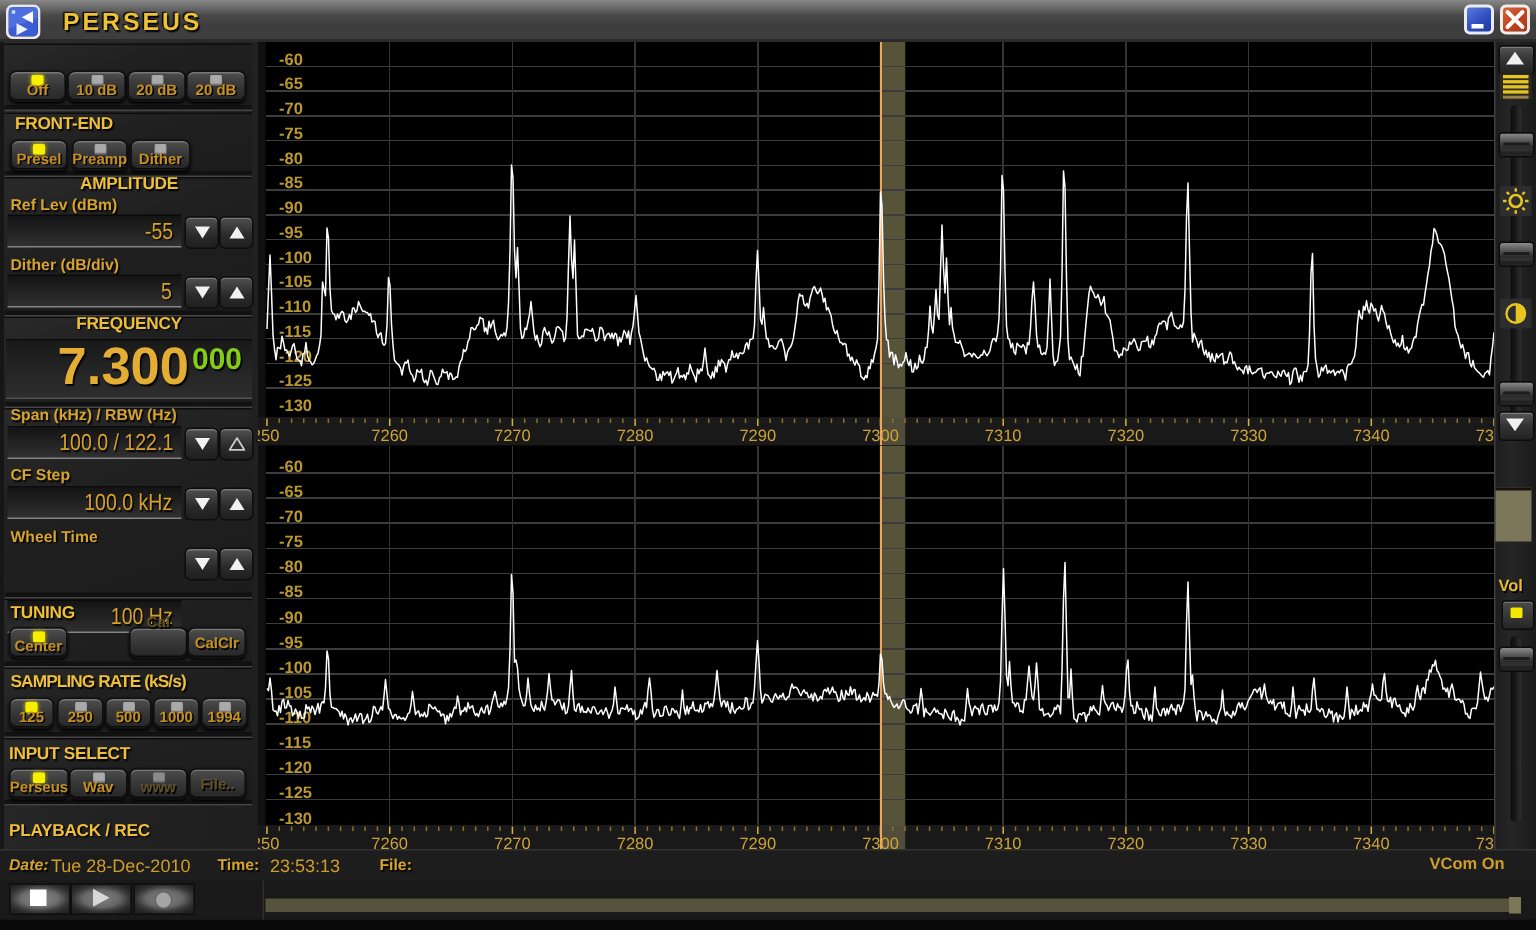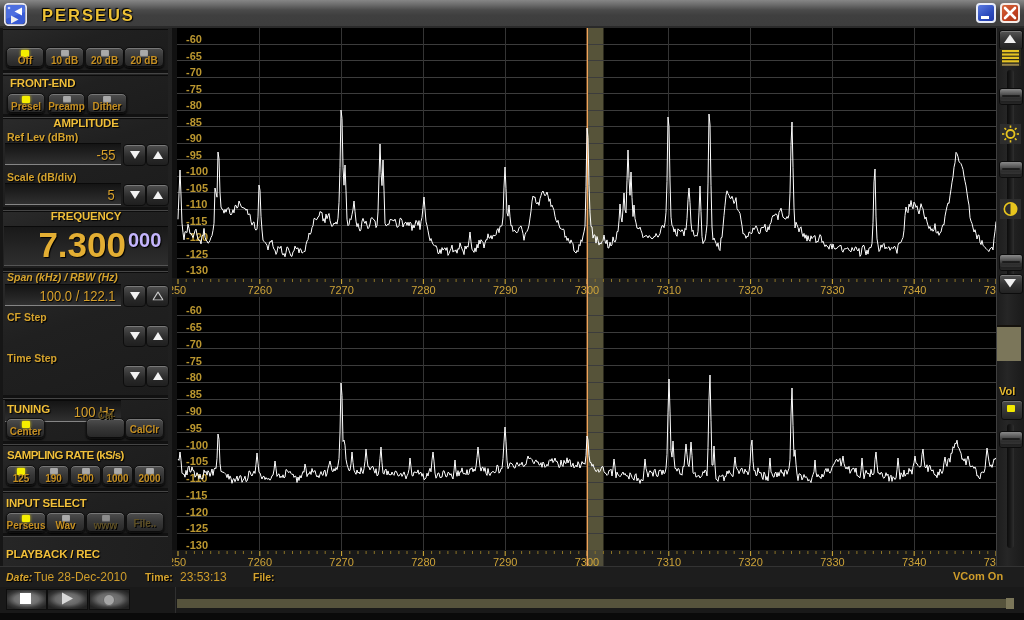--- a/index.html
+++ b/index.html
@@ -132,65 +132,66 @@
   <div class="spin" style="left:123px;top:144px;">
       <svg width="11" height="9" viewBox="0 0 11 9">
         <path d="M0.5 0.5 H10.5 L5.5 8.5 Z" fill="#f2f2f2"></path>
       </svg>
     </div>
   <div class="spin" style="left:146px;top:144px;">
       <svg width="11" height="9" viewBox="0 0 11 9">
         <path d="M0.5 8.5 H10.5 L5.5 0.5 Z" fill="#f2f2f2"></path>
       </svg>
     </div>
-  <div class="lbl" style="left:7px;top:171px;">Scale (dB/div)</div>
+  <div class="lbl" style="left:7px;top:171px;">Dither (dB/div)</div>
   <div class="fld" style="left:5px;top:183px;width:116px;height:22px;"><span>5</span></div>
   <div class="spin" style="left:123px;top:184px;">
       <svg width="11" height="9" viewBox="0 0 11 9">
         <path d="M0.5 0.5 H10.5 L5.5 8.5 Z" fill="#f2f2f2"></path>
       </svg>
     </div>
   <div class="spin" style="left:146px;top:184px;">
       <svg width="11" height="9" viewBox="0 0 11 9">
         <path d="M0.5 8.5 H10.5 L5.5 0.5 Z" fill="#f2f2f2"></path>
       </svg>
     </div>
 
   <div class="hdr" style="left:0;top:210px;width:172px;text-align:center;">FREQUENCY</div>
   <div class="abs" style="left:4px;top:226px;width:164px;height:38px;
       background:linear-gradient(#191919,#262626 60%,#2e2e2e);border-top:1px solid #0a0a0a;border-bottom:1px solid #555;"></div>
   <div class="abs" style="left:0px;top:226px;width:126px;height:38px;text-align:right;
       font-size:35px;font-weight:bold;color:#e3ae33;line-height:38px;text-shadow:1px 1px 1px #000;">7.300</div>
-  <div class="abs" style="left:128px;top:230px;width:40px;font-size:20px;font-weight:bold;color:#c4b5fd;
+  <div class="abs" style="left:128px;top:230px;width:40px;font-size:20px;font-weight:bold;color:#84cc16;
       line-height:20px;text-shadow:1px 1px 1px #000;">000</div>
 
-  <div class="lbl" style="left:7px;top:271px;font-style:italic;">Span (kHz) / RBW (Hz)</div>
+  <div class="lbl" style="left:7px;top:271px;">Span (kHz) / RBW (Hz)</div>
   <div class="fld" style="left:5px;top:284px;width:116px;height:22px;"><span>100.0 / 122.1</span></div>
   <div class="spin" style="left:123px;top:285px;">
       <svg width="11" height="9" viewBox="0 0 11 9">
         <path d="M0.5 0.5 H10.5 L5.5 8.5 Z" fill="#f2f2f2"></path>
       </svg>
     </div>
   <div class="spin" style="left:146px;top:285px;">
       <svg width="11" height="9" viewBox="0 0 11 9">
         <path d="M0.5 8.5 H10.5 L5.5 0.5 Z" fill="none" stroke="#c9c9c9" stroke-width="1.2"></path>
       </svg>
     </div>
   <div class="lbl" style="left:7px;top:311px;">CF Step</div>
+  <div class="fld" style="left:5px;top:324px;width:116px;height:22px;"><span>100.0 kHz</span></div>
   <div class="spin" style="left:123px;top:325px;">
       <svg width="11" height="9" viewBox="0 0 11 9">
         <path d="M0.5 0.5 H10.5 L5.5 8.5 Z" fill="#f2f2f2"></path>
       </svg>
     </div>
   <div class="spin" style="left:146px;top:325px;">
       <svg width="11" height="9" viewBox="0 0 11 9">
         <path d="M0.5 8.5 H10.5 L5.5 0.5 Z" fill="#f2f2f2"></path>
       </svg>
     </div>
-  <div class="lbl" style="left:7px;top:352px;">Time Step</div>
+  <div class="lbl" style="left:7px;top:352px;">Wheel Time</div>
   <div class="fld" style="left:5px;top:364px;width:116px;height:22px;margin-top:36px;"><span>100 Hz</span></div>
   <div class="spin" style="left:123px;top:365px;">
       <svg width="11" height="9" viewBox="0 0 11 9">
         <path d="M0.5 0.5 H10.5 L5.5 8.5 Z" fill="#f2f2f2"></path>
       </svg>
     </div>
   <div class="spin" style="left:146px;top:365px;">
       <svg width="11" height="9" viewBox="0 0 11 9">
         <path d="M0.5 8.5 H10.5 L5.5 0.5 Z" fill="#f2f2f2"></path>
       </svg>
@@ -208,33 +209,33 @@
       <div class="t" style="bottom:3px;text-align:center;">CalClr</div>
     </div>
 
   <div class="hdr" style="left:7px;top:449px;letter-spacing:-0.6px;">SAMPLING RATE (kS/s)</div>
   <div class="btn" style="left:6px;top:465px;width:28px;height:19px;">
       <div class="led on"></div>
       <div class="t">125</div>
     </div>
   <div class="btn" style="left:38px;top:465px;width:29px;height:19px;">
       <div class="led"></div>
-      <div class="t">190</div>
+      <div class="t">250</div>
     </div>
   <div class="btn" style="left:70px;top:465px;width:29px;height:19px;">
       <div class="led"></div>
       <div class="t">500</div>
     </div>
   <div class="btn" style="left:102px;top:465px;width:29px;height:19px;">
       <div class="led"></div>
       <div class="t">1000</div>
     </div>
   <div class="btn" style="left:134px;top:465px;width:29px;height:19px;">
       <div class="led"></div>
-      <div class="t">2000</div>
+      <div class="t">1994</div>
     </div>
 
   <div class="hdr" style="left:6px;top:497px;">INPUT SELECT</div>
   <div class="btn" style="left:6px;top:512px;width:38px;height:19px;">
       <div class="led on"></div>
       <div class="t">Perseus</div>
     </div>
   <div class="btn" style="left:46px;top:512px;width:37px;height:19px;">
       <div class="led"></div>
       <div class="t">Wav</div>

